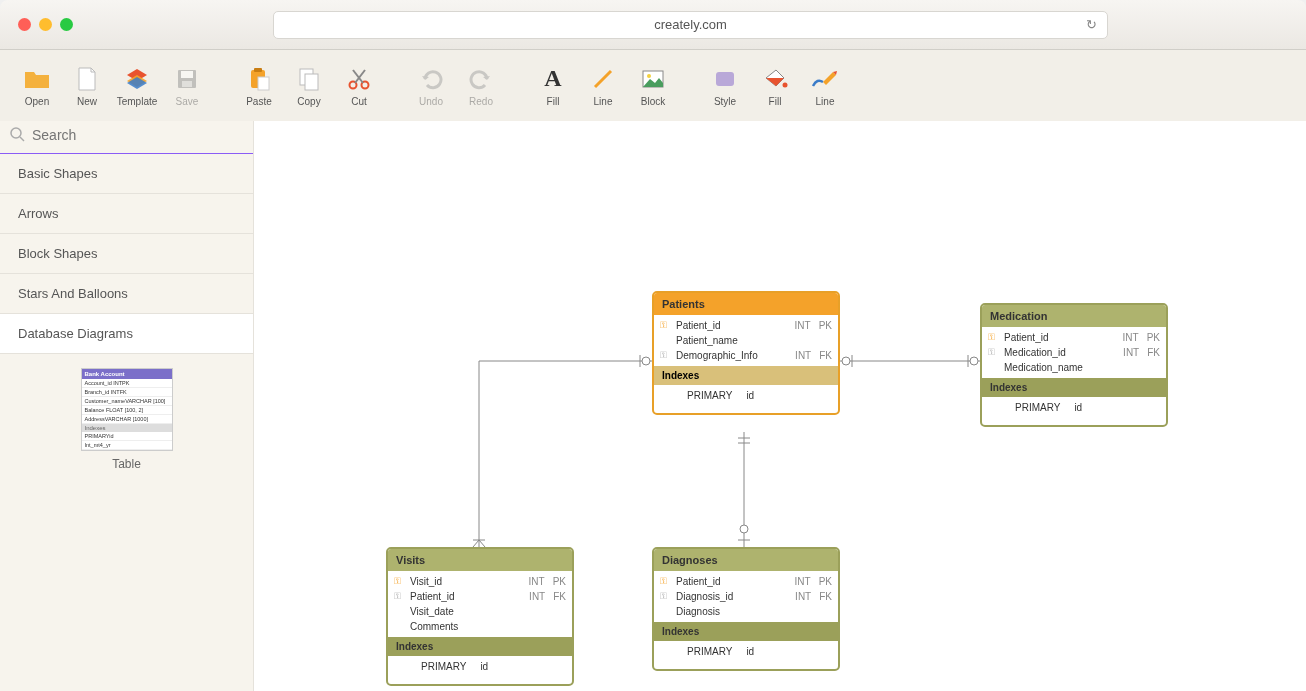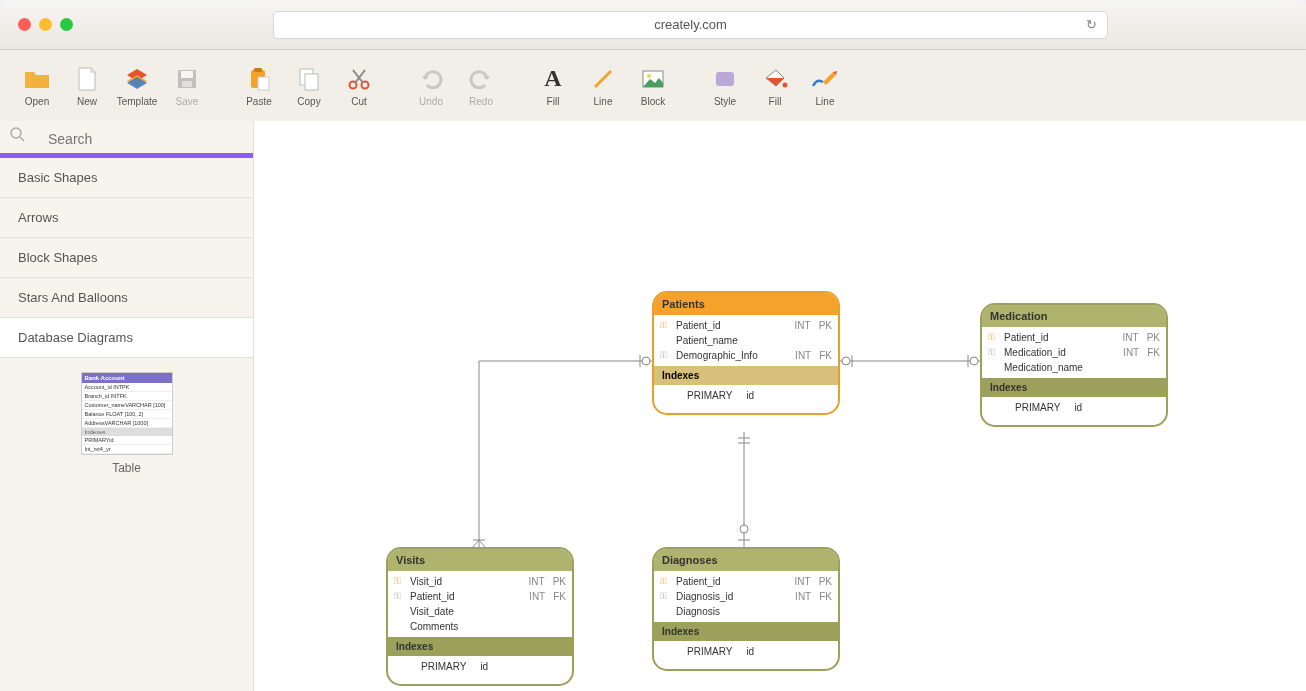--- a/index.html
+++ b/index.html
@@ -14,33 +14,33 @@
 .reload-icon{position:absolute;right:10px;color:#888;}
 .app{display:flex;flex-direction:column;height:641px;background:#f2efe8;}
 .toolbar{display:flex;align-items:center;padding:8px 12px;gap:0;background:#f2efe8;}
 .tool-group{display:flex;gap:0;}
 .tool-btn{display:flex;flex-direction:column;align-items:center;justify-content:center;width:50px;height:55px;cursor:pointer;font-size:10px;color:#555;}
 .tool-btn.disabled{opacity:0.45;}
 .tool-icon{width:28px;height:28px;margin-bottom:3px;display:flex;align-items:center;justify-content:center;}
 .sep{width:22px;}
 .main{flex:1;display:flex;background:#fff;}
 .sidebar{width:254px;background:#f7f4ed;border-right:1px solid #e5e2db;display:flex;flex-direction:column;}
-.search-row{display:flex;align-items:flex-end;padding:6px 10px;border-bottom:5px solid #8b5cf6;gap:16px;}
+.search-row{display:flex;align-items:flex-start;padding:6px 10px;border-bottom:1px solid #8b5cf6;}
 .search-icon{color:#999;margin-right:6px;}
 .search-input{border:none;background:transparent;outline:none;font-size:14px;color:#999;flex:1;}
 .cat-item{padding:12px 18px;font-size:13px;color:#555;border-bottom:1px solid #e5e2db;cursor:pointer;}
 .cat-item.active{background:#fff;}
 .shape-panel{padding:14px;display:flex;flex-direction:column;align-items:center;}
 .shape-preview{width:92px;border:1px solid #ccc;background:#fff;margin-bottom:6px;}
 .sp-header{background:#7b6fc9;color:#fff;font-size:6px;font-weight:bold;padding:2px 3px;}
 .sp-row{font-size:5.5px;padding:1px 3px;color:#333;border-bottom:1px solid #eee;}
 .sp-sec{background:#ddd;font-size:6px;padding:1px 3px;color:#666;}
 .shape-label{font-size:12px;color:#666;}
 .canvas{flex:1;position:relative;background:#fff;}
-.db-table{position:absolute;border:2px solid;border-radius:15px;background:#fff;width:188px;font-size:10px;overflow:hidden;}
+.db-table{position:absolute;border:2px solid;border-radius:5px;background:#fff;width:188px;font-size:10px;overflow:hidden;}
 .db-table.orange{border-color:#e8a028;}
 .db-table.olive{border-color:#9ba05a;}
 .db-title{padding:5px 8px;font-weight:bold;font-size:11px;}
 .db-table.orange .db-title{background:#f4a22a;color:#333;}
 .db-table.olive .db-title{background:#aeb36e;color:#333;}
 .db-fields{background:#fff;padding:3px 0;}
 .db-field{display:flex;align-items:center;padding:2px 6px;gap:6px;}
 .db-key{width:10px;font-size:9px;}
 .db-key.pk{color:#f4a22a;}
 .db-key.fk{color:#aaa;}

